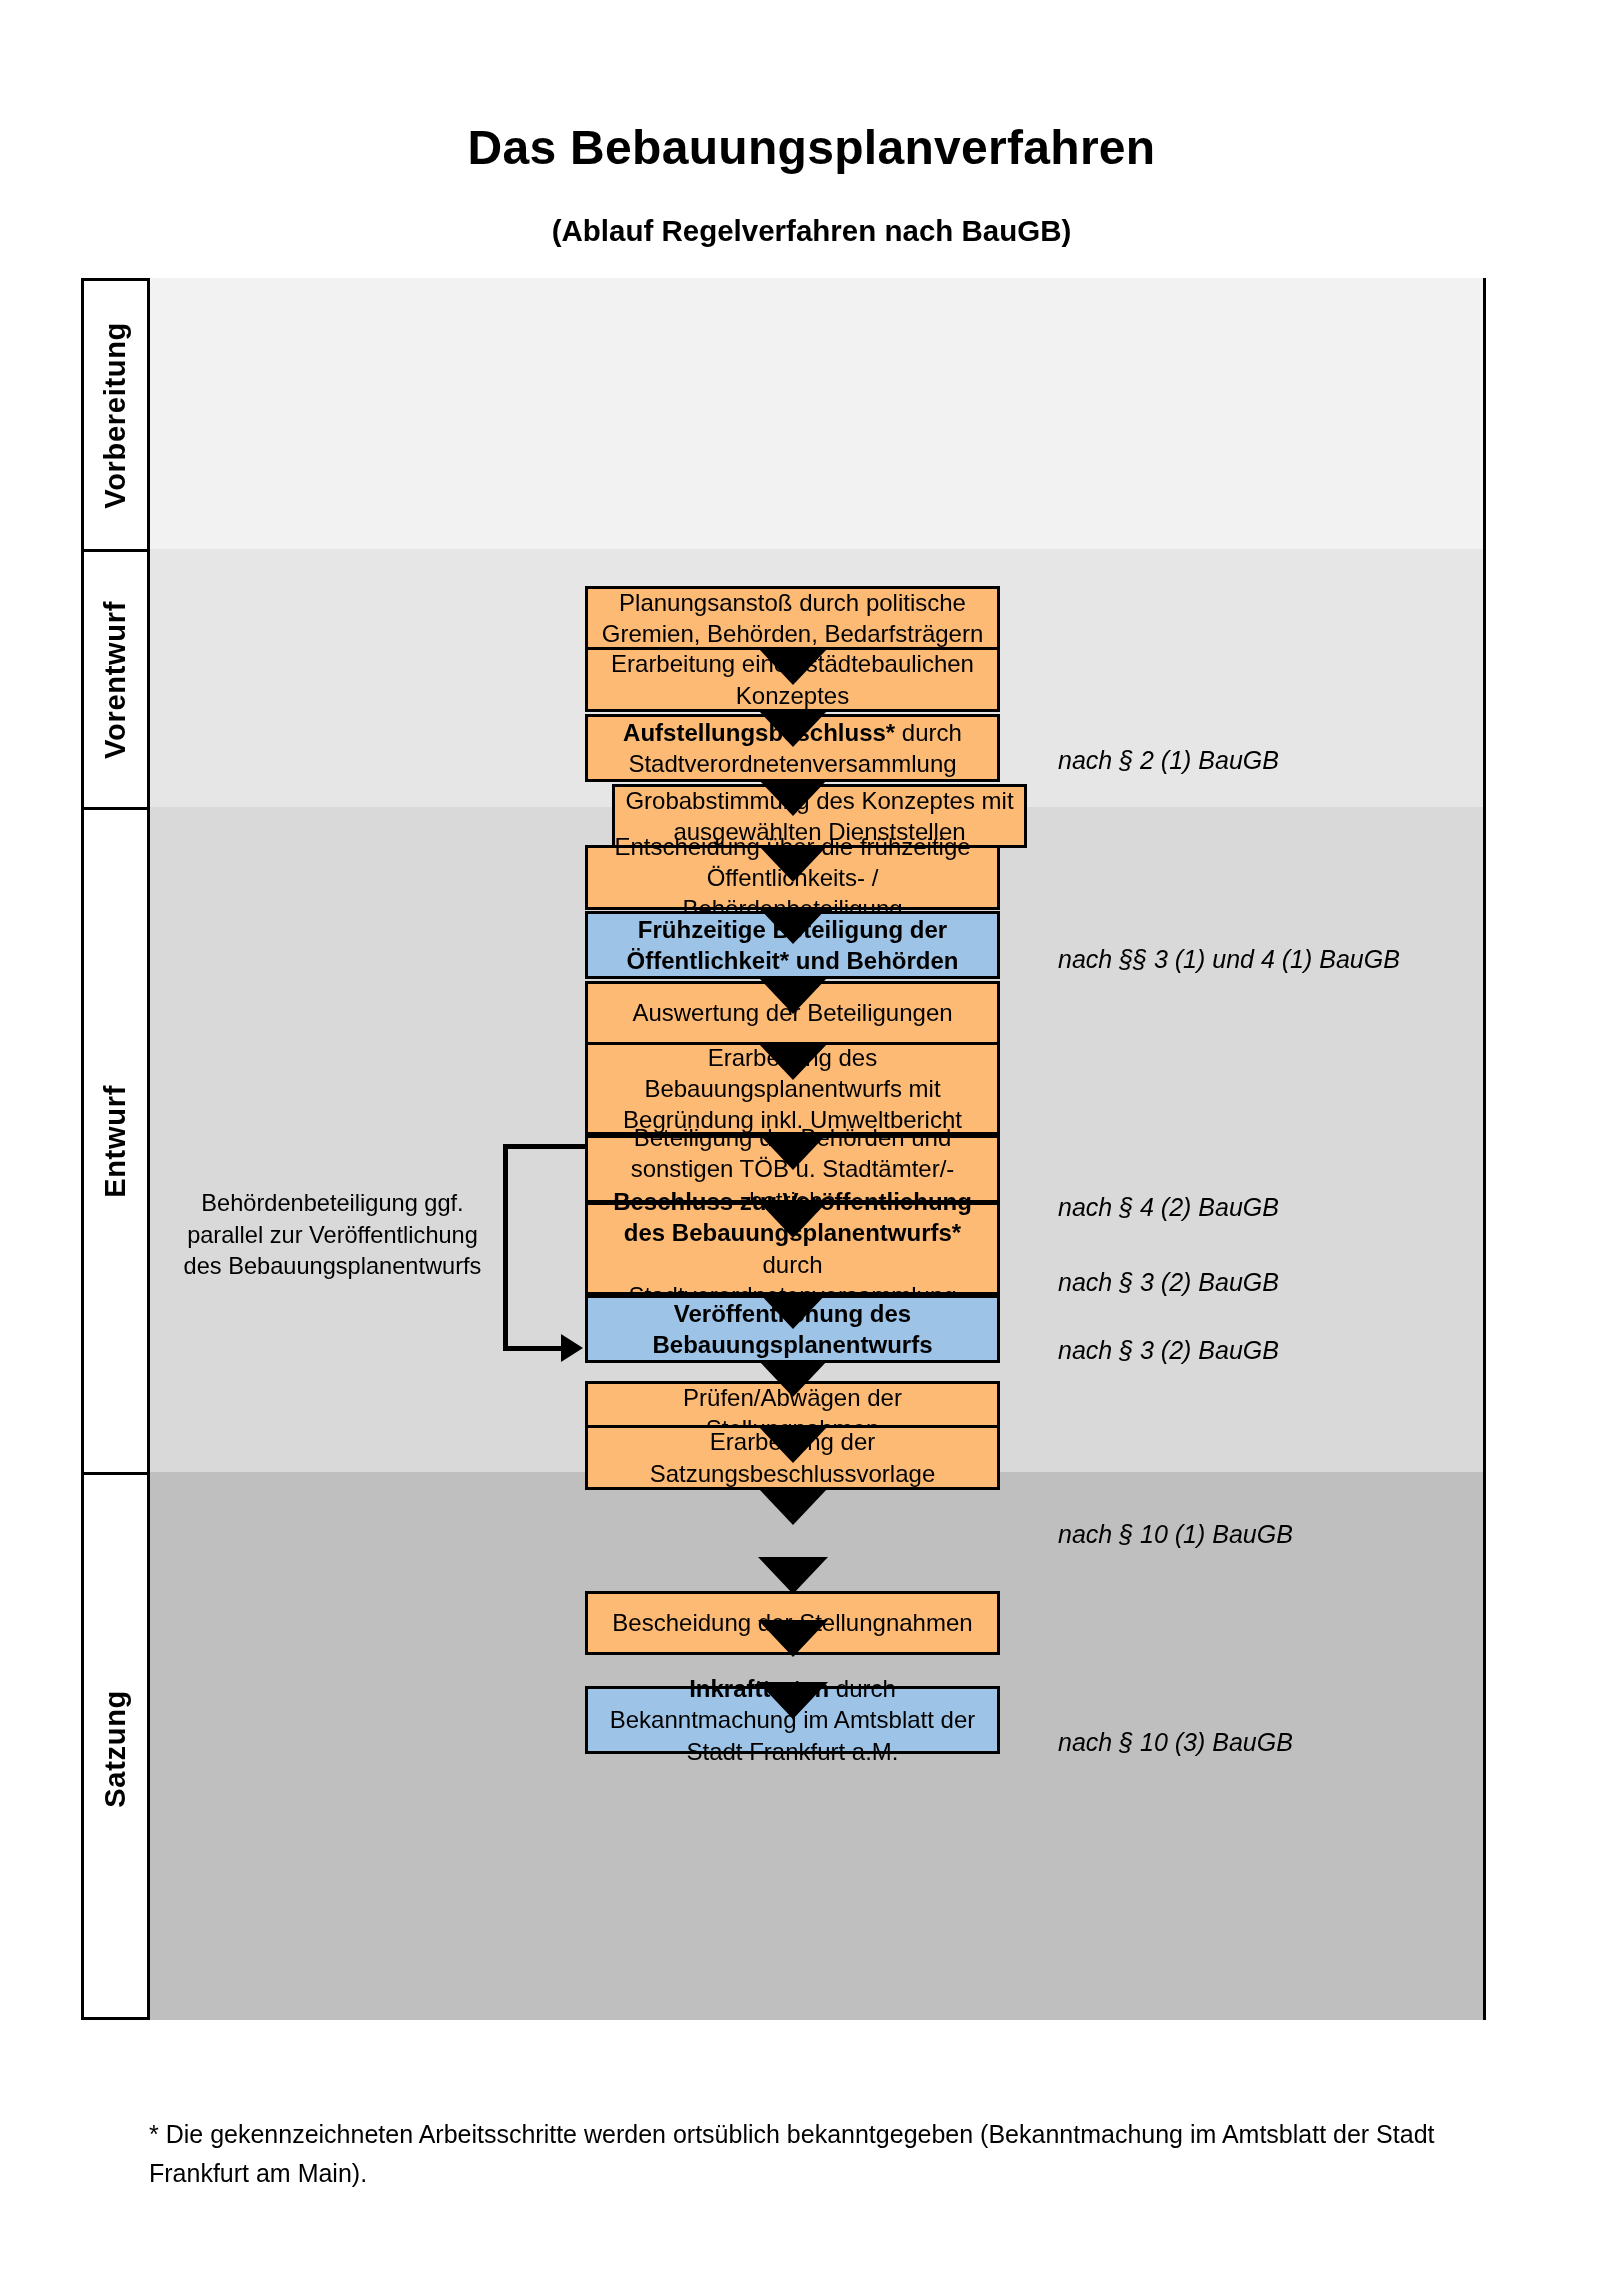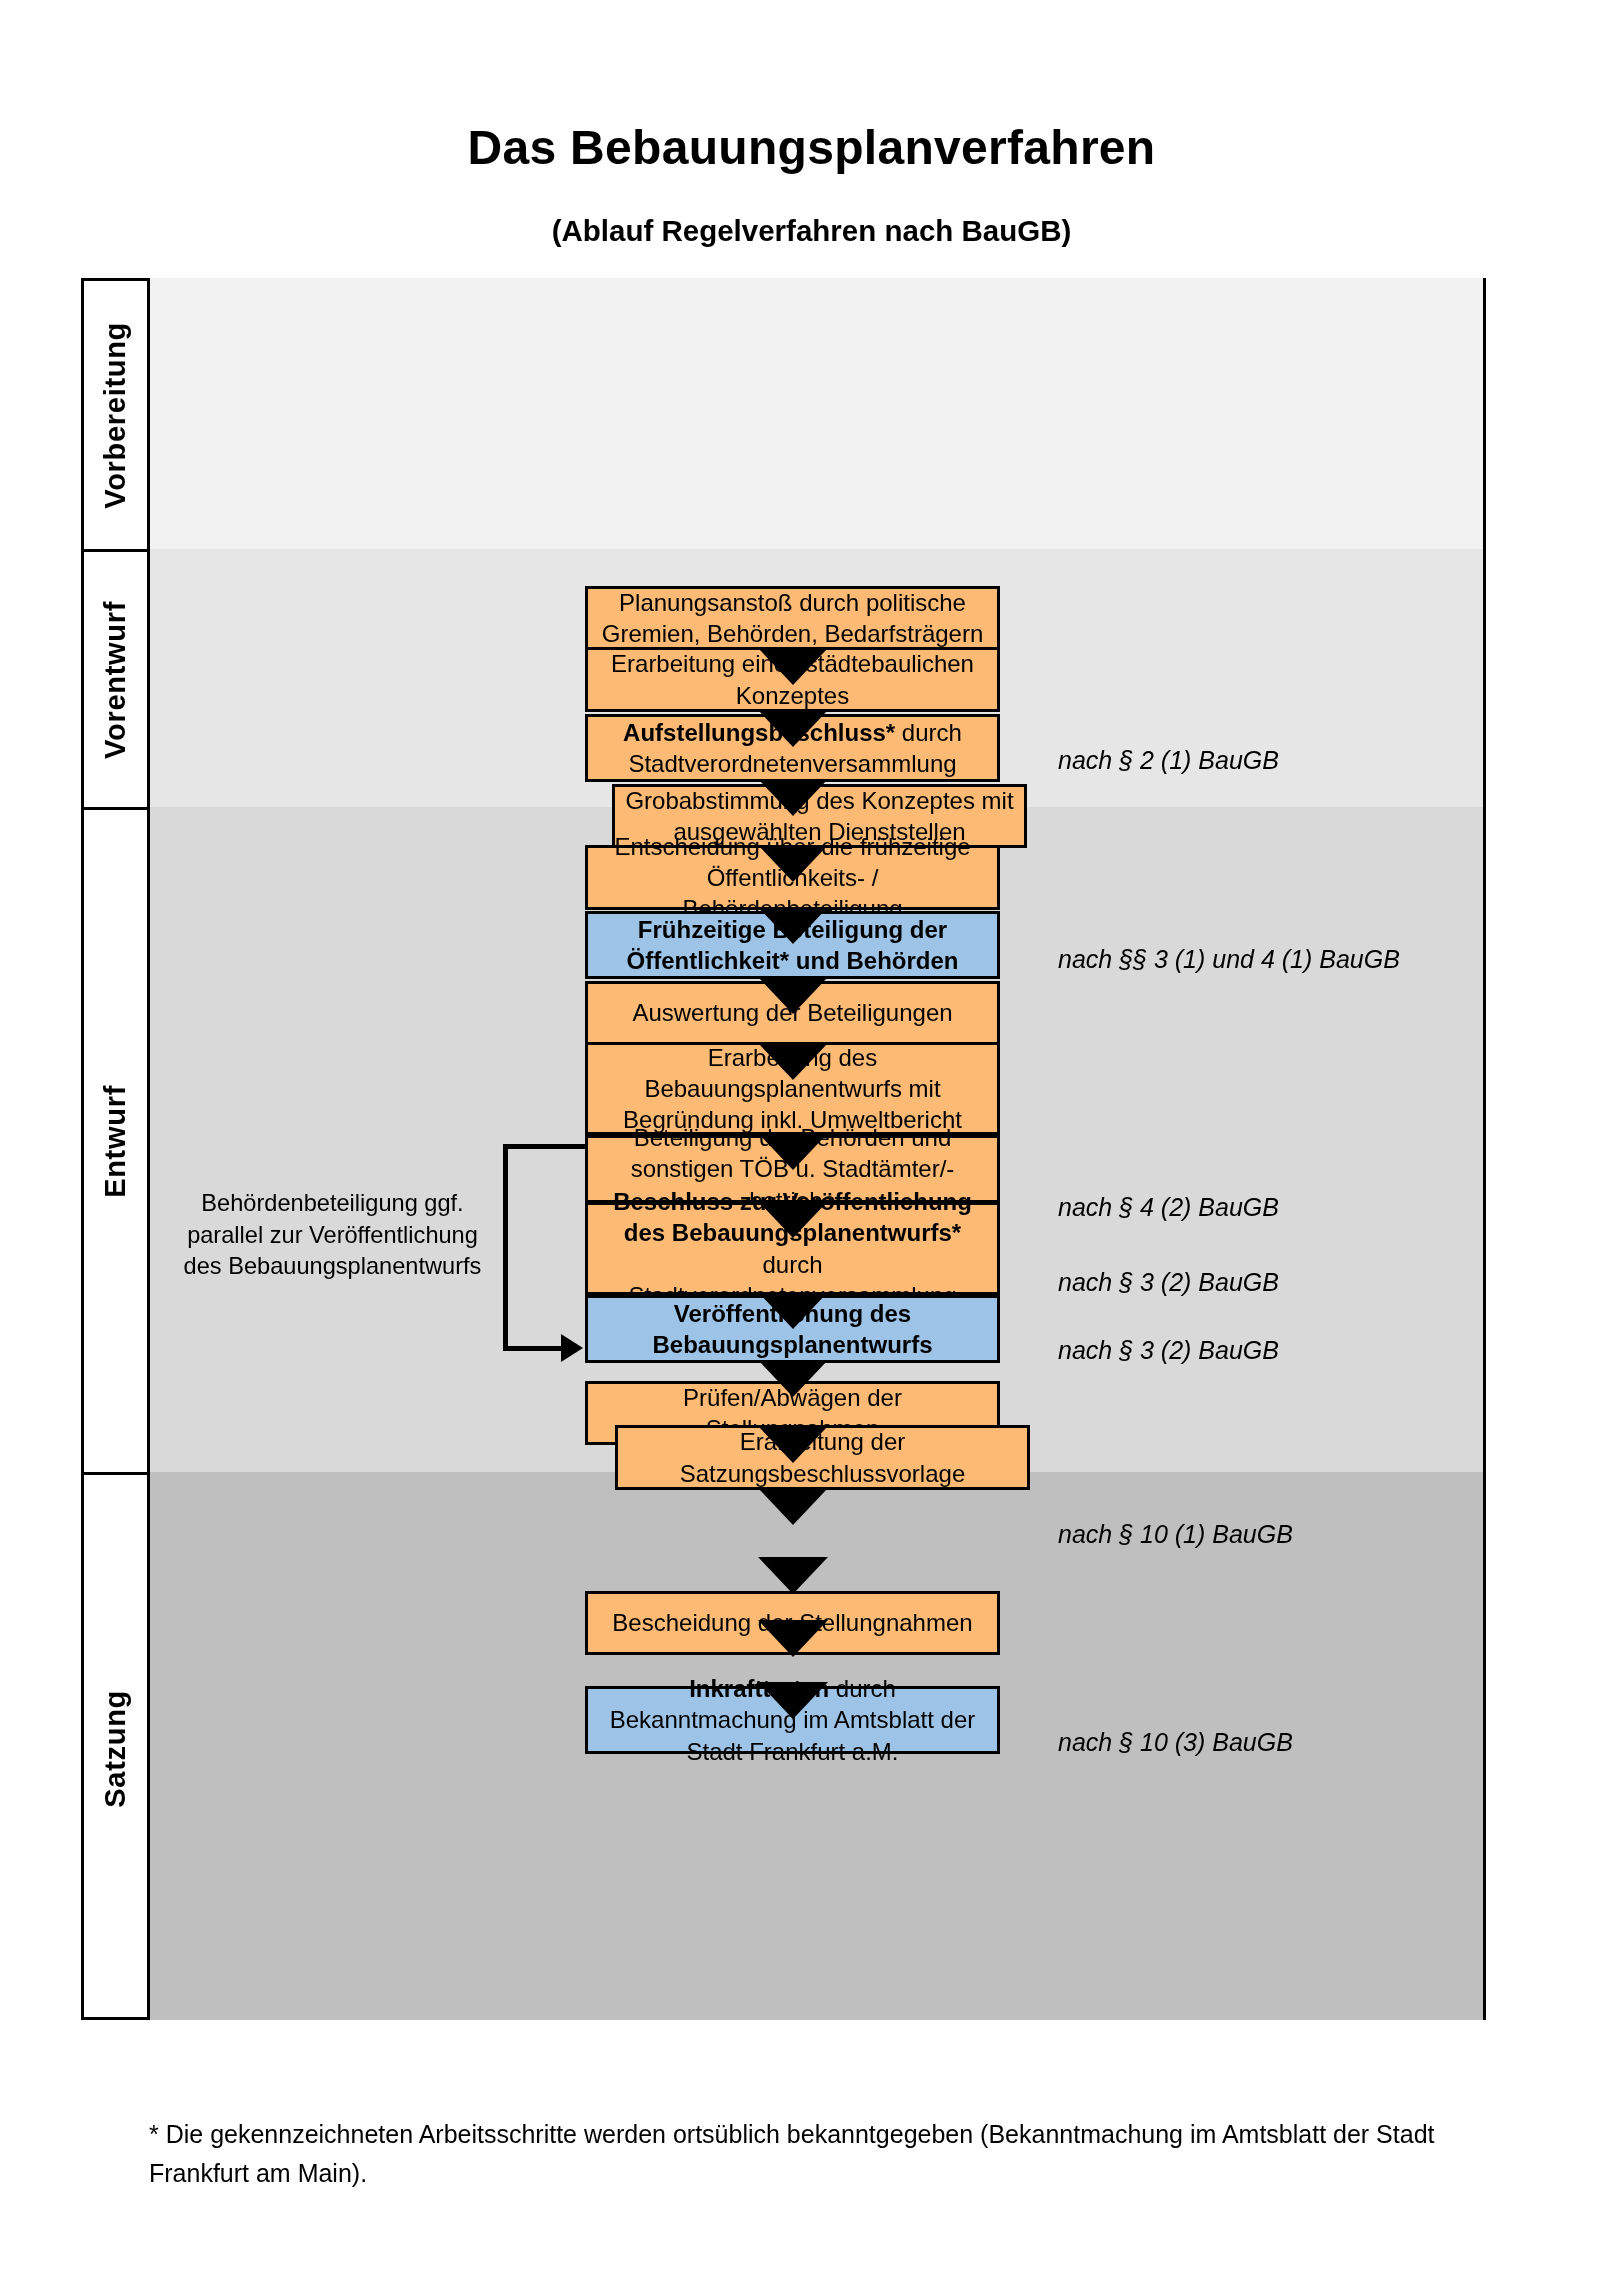--- a/index.html
+++ b/index.html
@@ -176,21 +176,21 @@
         </div>
         <div class="conn" style="top: 1011px;"></div>
         <div class="node hl" style="top: 1014px; height: 68px;">
           <div><b>Veröffentlichung des Bebauungsplanentwurfs</b></div>
         </div>
         <div class="conn" style="top: 1079px;"></div>
         <div class="node" style="top: 1084px; height: 64px; margin-top: 16px;">
           <div>Prüfen/Abwägen der Stellungnahmen</div>
         </div>
         <div class="conn" style="top: 1145px;"></div>
-        <div class="node" style="top: 1144px; height: 65px; margin-left: 30px;">
+        <div class="node" style="top: 1144px; height: 65px;">
           <div>Erarbeitung der Satzungsbeschlussvorlage</div>
         </div>
         <div class="conn" style="top: 1207px;"></div>
         <div class="conn" style="top: 1276px;"></div>
         <div class="node" style="top: 1310px; height: 64px;">
           <div>Bescheidung der Stellungnahmen</div>
         </div>
         <div class="conn" style="top: 1339px;"></div>
         <div class="conn" style="top: 1401px;"></div>
         <div class="node hl" style="top: 1405px; height: 68px;">

